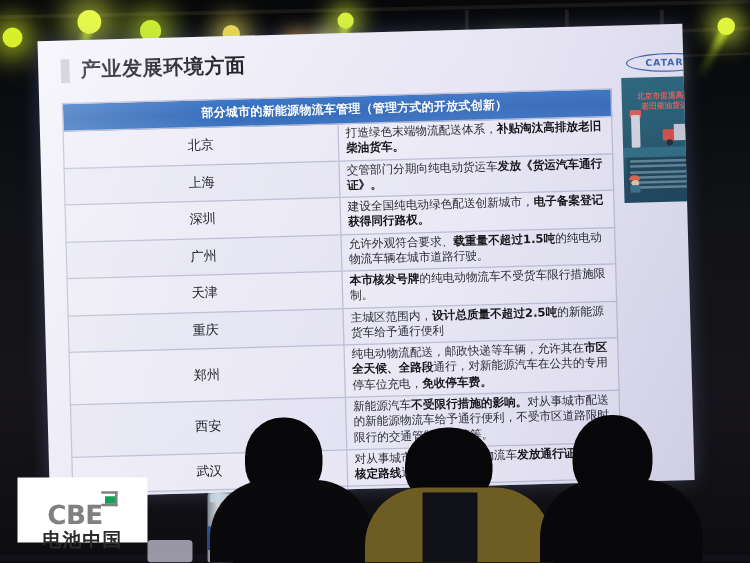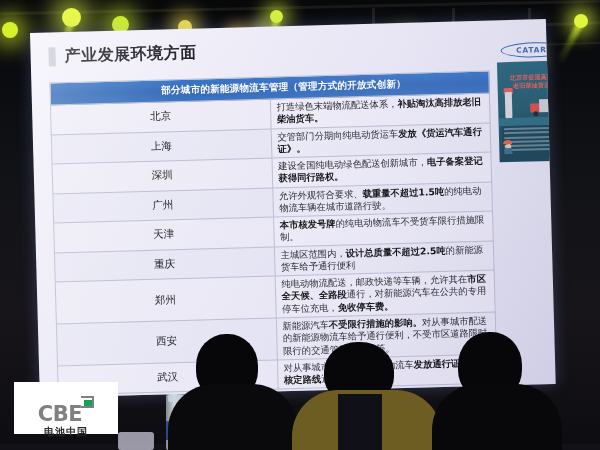--- a/index.html
+++ b/index.html
@@ -103,21 +103,21 @@
   
   #cbea{ position:absolute; left:14px; bottom:16px; width:104px; height:52px;
          background:#ffffff; display:flex; flex-direction:column; align-items:center;
          justify-content:center; }
   #cbea-main{ display:flex; align-items:center; gap:1px; }
   #cbea-word{ font-size:21px; font-weight:bold; color:#808080; letter-spacing:-.5px;
               font-family:"DejaVu Sans","Liberation Sans",sans-serif;margin-top:25px;}
   #cbea-mark{ width:13px; height:12px; border:2.5px solid #808080; border-left:none;
               position:relative; margin-left:-2px;}
   #cbea-mark:after{ content:""; position:absolute; right:0px; bottom:0px; width:8px; height:6px; background:#17a05a;}
-  #cbea-cn{ font-size:10px; font-weight:bold; color:#2b2b2b; letter-spacing:1px; margin-top:-1px;}
+  #cbea-cn{ font-size:15px; font-weight:bold; color:#2b2b2b; letter-spacing:1px; margin-top:-1px;}
   #cbea-url{ width:100%; background:#1a1a1a; color:#f2f2f2; font-size:8px;
              text-align:center; letter-spacing:1.6px; padding:2px 0 2px 0; margin-top:3px;}
 </style>
 </head>
 <body>
 
 <div id="stage-bg">
   <div class="truss h1"></div>
   <div class="truss h2"></div>
   <div class="truss h3"></div>

